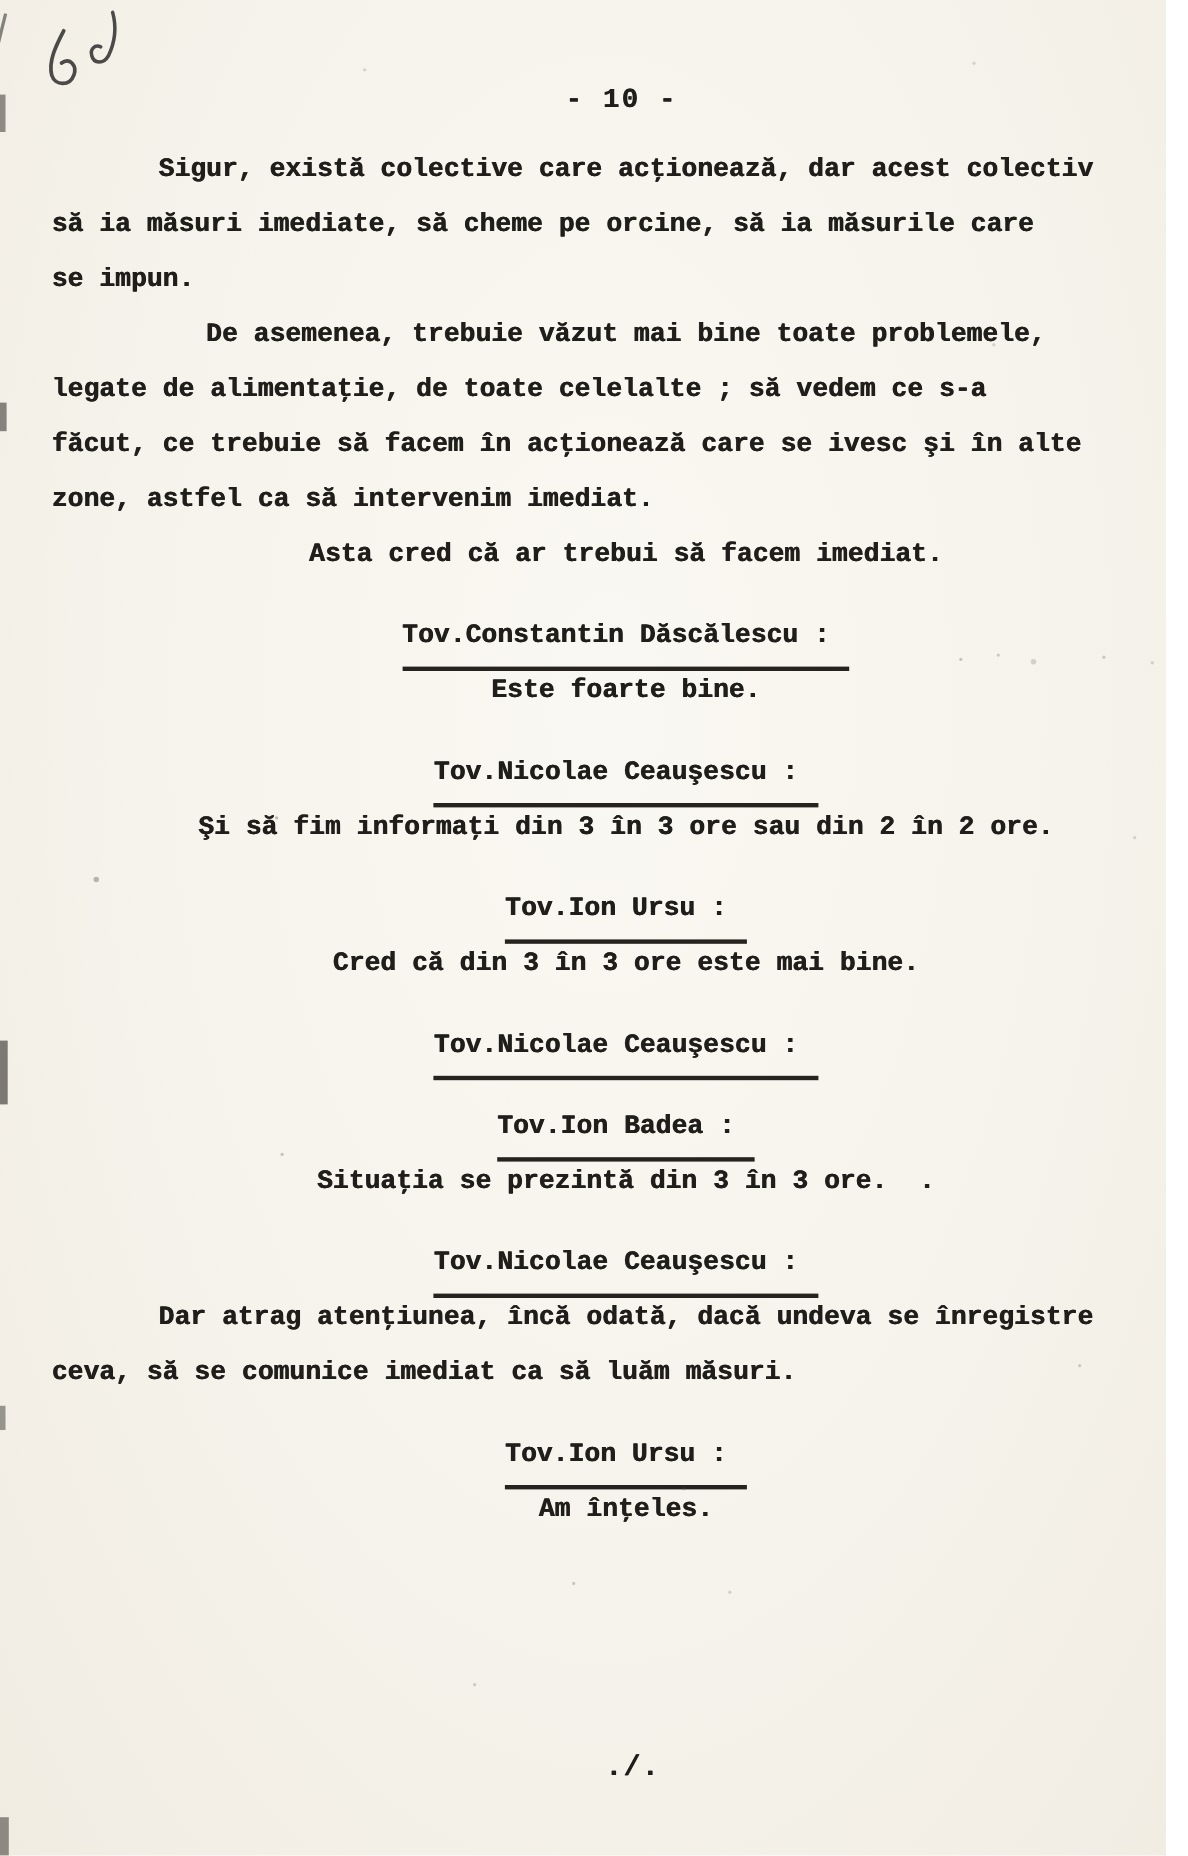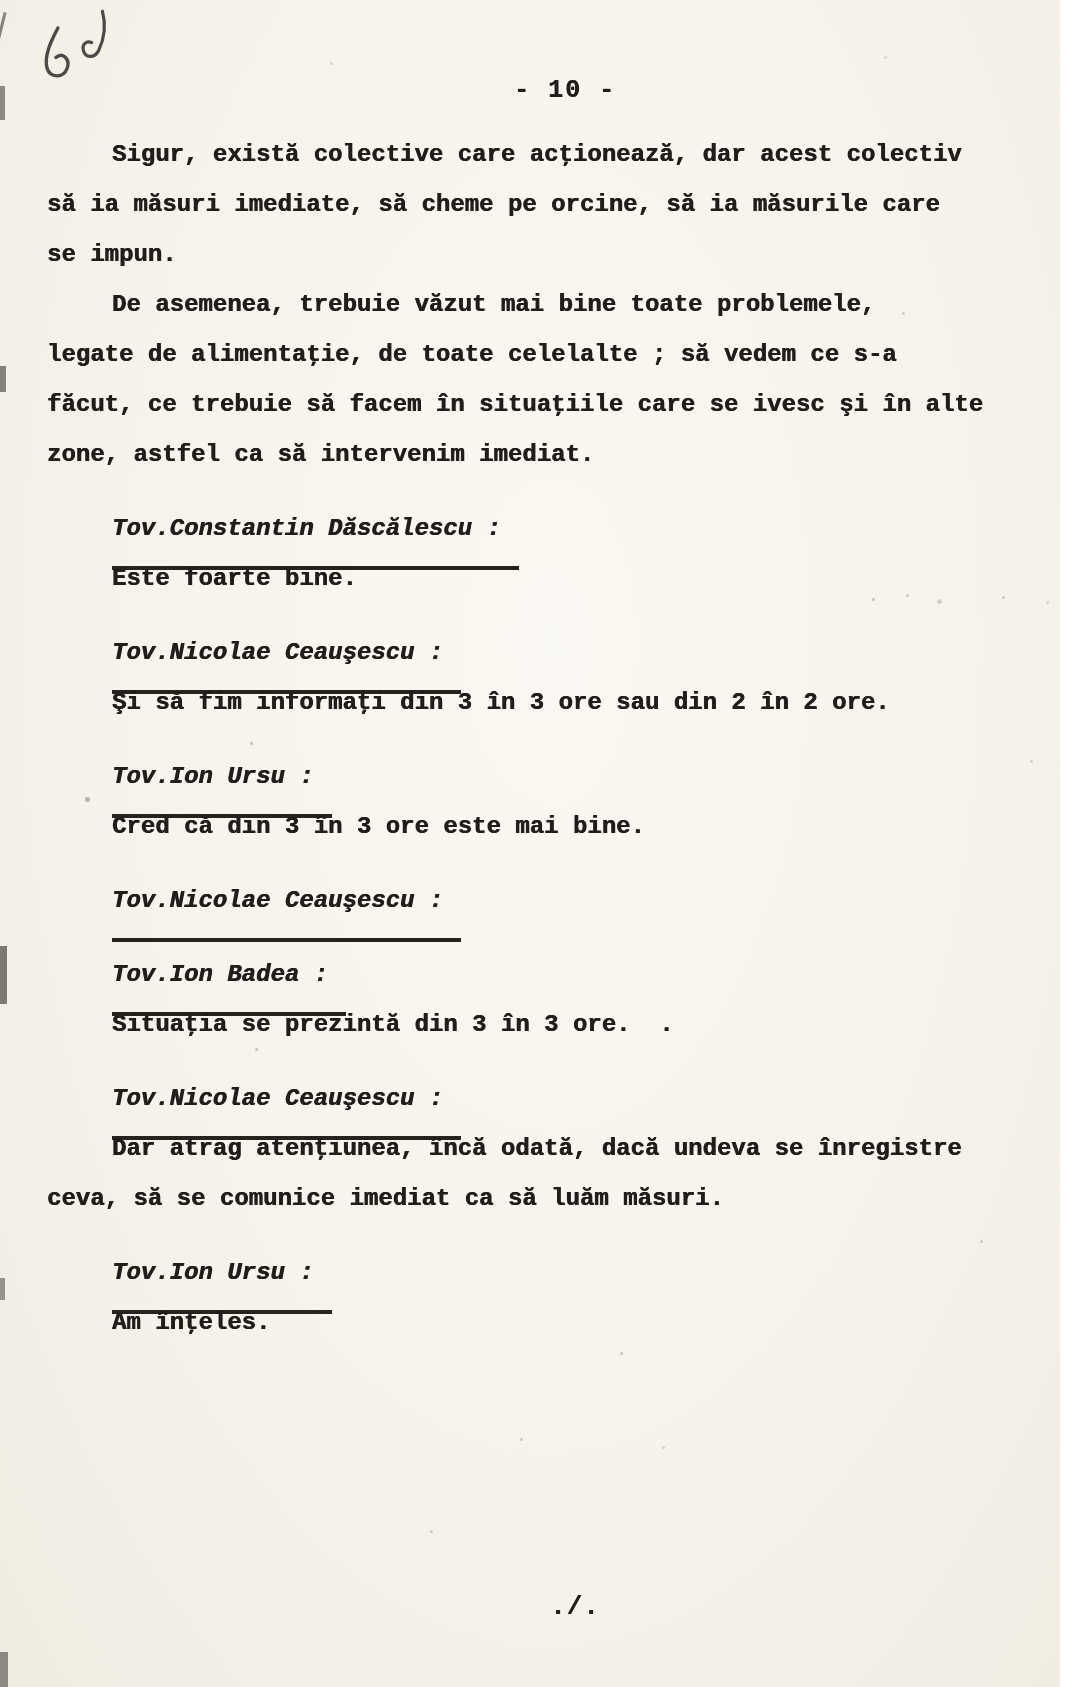--- a/index.html
+++ b/index.html
@@ -20,26 +20,26 @@
     letter-spacing:2px;
     text-shadow:0.4px 0 0 currentColor;
   }
   .body-flow { position:absolute; top:0; left:0; width:100%; padding-top:130px; }
   .line {
     white-space:pre;
     font-size:24px; line-height:50px; height:50px;
     margin-left:47px;
     text-shadow:0.45px 0 0 currentColor, -0.2px 0 0 rgba(32,30,27,.55);
   }
-  .line.indent { margin-left:112px; }
+  .line.indent { margin-left:78px;text-align:center; }
   .block.speech { margin-top:24px; }
   .speaker {
     display:inline-block;
     border-bottom:4px solid #26231f;
-    padding-bottom:12px; padding-right:18px;font-style:italic;
+    padding-bottom:2px; padding-right:18px;
   }
   .continuation {
     position:absolute; top:1592px; left:550px;
     font-size:26px; letter-spacing:1px;
     text-shadow:0.4px 0 0 currentColor;
   }
   .handwritten { position:absolute; top:8px; left:30px; transform:rotate(-6deg); }
   
   .speck-layer { position:absolute; top:0; left:0; width:3px; height:3px; border-radius:50%;
     background:rgba(95,88,74,.0);
@@ -85,22 +85,25 @@
 
   <main class="body-flow">
       <div class="block paragraph">
         <div class="line indent">Sigur, există colective care acţionează, dar acest colectiv</div>
         <div class="line">să ia măsuri imediate, să cheme pe orcine, să ia măsurile care</div>
         <div class="line">se impun.</div>
       </div>
       <div class="block paragraph">
         <div class="line indent">De asemenea, trebuie văzut mai bine toate problemele,</div>
         <div class="line">legate de alimentaţie, de toate celelalte ; să vedem ce s-a</div>
-        <div class="line">făcut, ce trebuie să facem în situaţiile care se ivesc şi în alte</div>
+        <div class="line">făcut, ce trebuie să facem în acţionează care se ivesc şi în alte</div>
         <div class="line">zone, astfel ca să intervenim imediat.</div>
+      </div>
+      <div class="block paragraph">
+        <div class="line indent">Asta cred că ar trebui să facem imediat.</div>
       </div>
       <div class="block speech">
         <div class="line indent"><span class="speaker">Tov.Constantin Dăscălescu :</span></div>
         <div class="line indent">Este foarte bine.</div>
       </div>
       <div class="block speech">
         <div class="line indent"><span class="speaker">Tov.Nicolae Ceauşescu :</span></div>
         <div class="line indent">Şi să fim informaţi din 3 în 3 ore sau din 2 în 2 ore.</div>
       </div>
       <div class="block speech">

